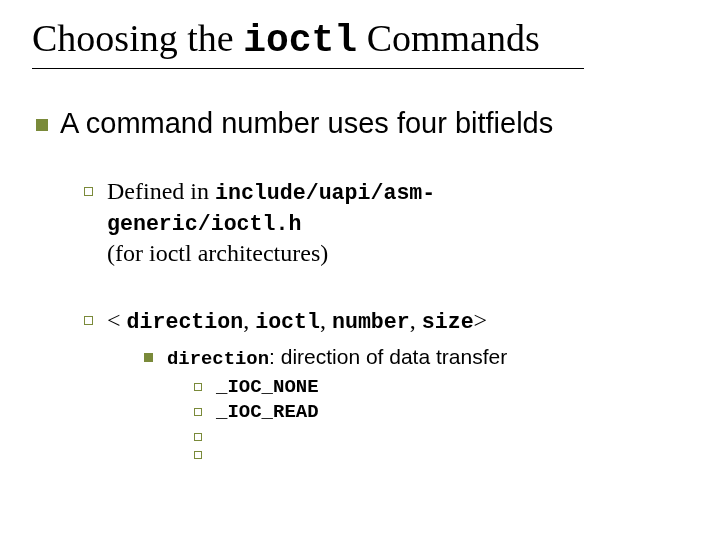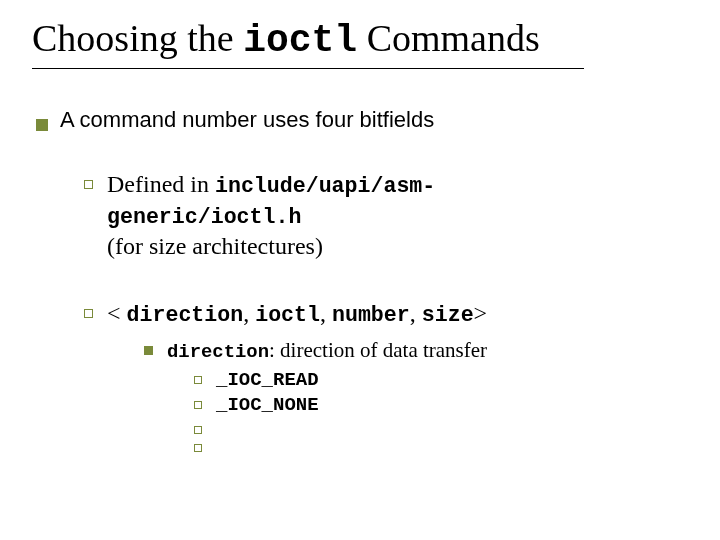--- a/index.html
+++ b/index.html
@@ -26,42 +26,42 @@
   }
   .title .mono {
     font-family: 'Courier New', Courier, monospace;
     font-weight: bold;
   }
   .rule {
     border: none;
     border-top: 1.5px solid #000;
     margin: 4px 0 38px 0;
   }
-  .sans { font-family: Liberation Serif, serif; text-align: right; }
+  .sans { font-family: Liberation Sans, sans-serif; text-align: right; }
   .mono { font-family: 'Courier New', Courier, monospace; font-weight: bold; }
 
   
   .square-lg, .square-sm, .outline-sq {
     display: inline-block;
     vertical-align: middle;
     margin-right: 12px;
     flex-shrink: 0;
   }
   .square-lg { width: 12px; height: 12px; background: #7a8a3a; }
   .square-sm { width: 9px;  height: 9px;  background: #7a8a3a; }
   .outline-sq {
     width: 9px; height: 9px;
     border: 1.5px solid #7a8a3a;
     box-sizing: border-box;
     background: transparent;
   }
 
   .row { display: flex; align-items: flex-start; }
 
-  .lvl1 { font-size: 22px; margin-left: 4px; margin-bottom: 16px; font-family: Arial, Helvetica, sans-serif; }
+  .lvl1 { font-size: 29px; margin-left: 4px; margin-bottom: 16px; font-family: Arial, Helvetica, sans-serif; }
   .lvl1 .square-lg { margin-top: 12px; }
 
   .lvl2 {
     font-size: 24px;
     margin-left: 52px;
     margin-bottom: 8px;
     font-family: Georgia, 'Times New Roman', serif;
     line-height: 1.3;
     margin-top: 36px;
   }
@@ -100,41 +100,41 @@
 
   <div class="row lvl1">
     <span class="square-lg"></span>
     <span>A command number uses four bitfields</span>
   </div>
 
   <div class="row lvl2">
     <span class="outline-sq"></span>
     <span>
       <span>Defined in </span><span class="mono">include/uapi/asm-generic/ioctl.h</span><br>
-      <span>(for size architectures)</span>
+      <span>(for ioctl architectures)</span>
     </span>
   </div>
 
   <div class="row lvl2">
     <span class="outline-sq"></span>
     <span><span>&lt; </span><span class="mono">direction</span><span>, </span><span class="mono">ioctl</span><span>, </span><span class="mono">number</span><span>, </span><span class="mono">size</span><span>&gt;</span></span>
   </div>
 
   <div class="row lvl3">
     <span class="square-sm"></span>
     <span><span class="mono">direction</span><span class="sans">: direction of data transfer</span></span>
   </div>
 
   <div class="row lvl4">
     <span class="outline-sq"></span>
-    <span>_IOC_READ</span>
+    <span>_IOC_NONE</span>
   </div>
   <div class="row lvl4">
     <span class="outline-sq"></span>
-    <span>_IOC_NONE</span>
+    <span>_IOC_READ</span>
   </div>
   <div class="row lvl4">
     <span class="outline-sq"></span>
   </div>
   <div class="row lvl4">
     <span class="outline-sq"></span>
   </div>
 
 </div>
 

